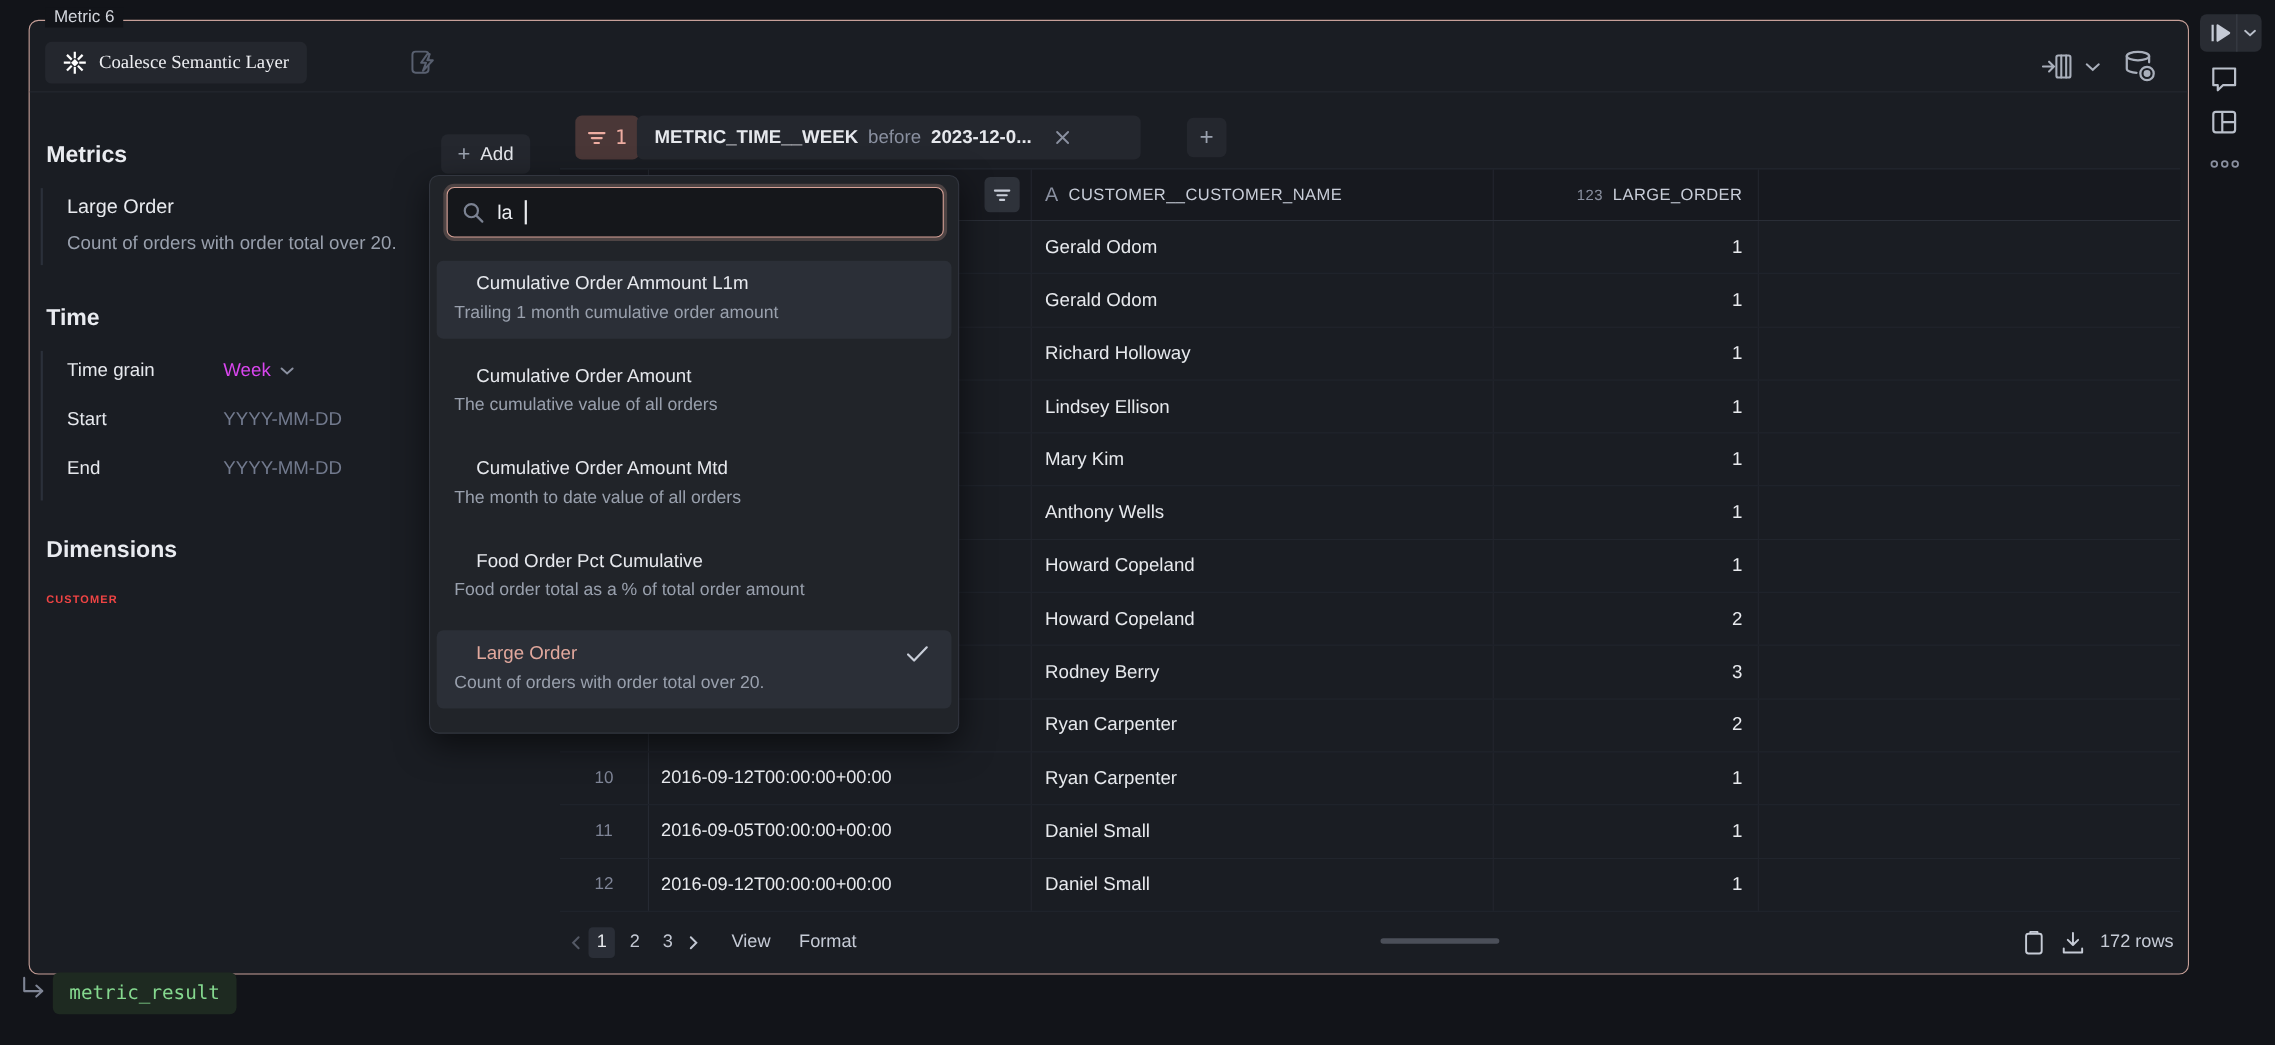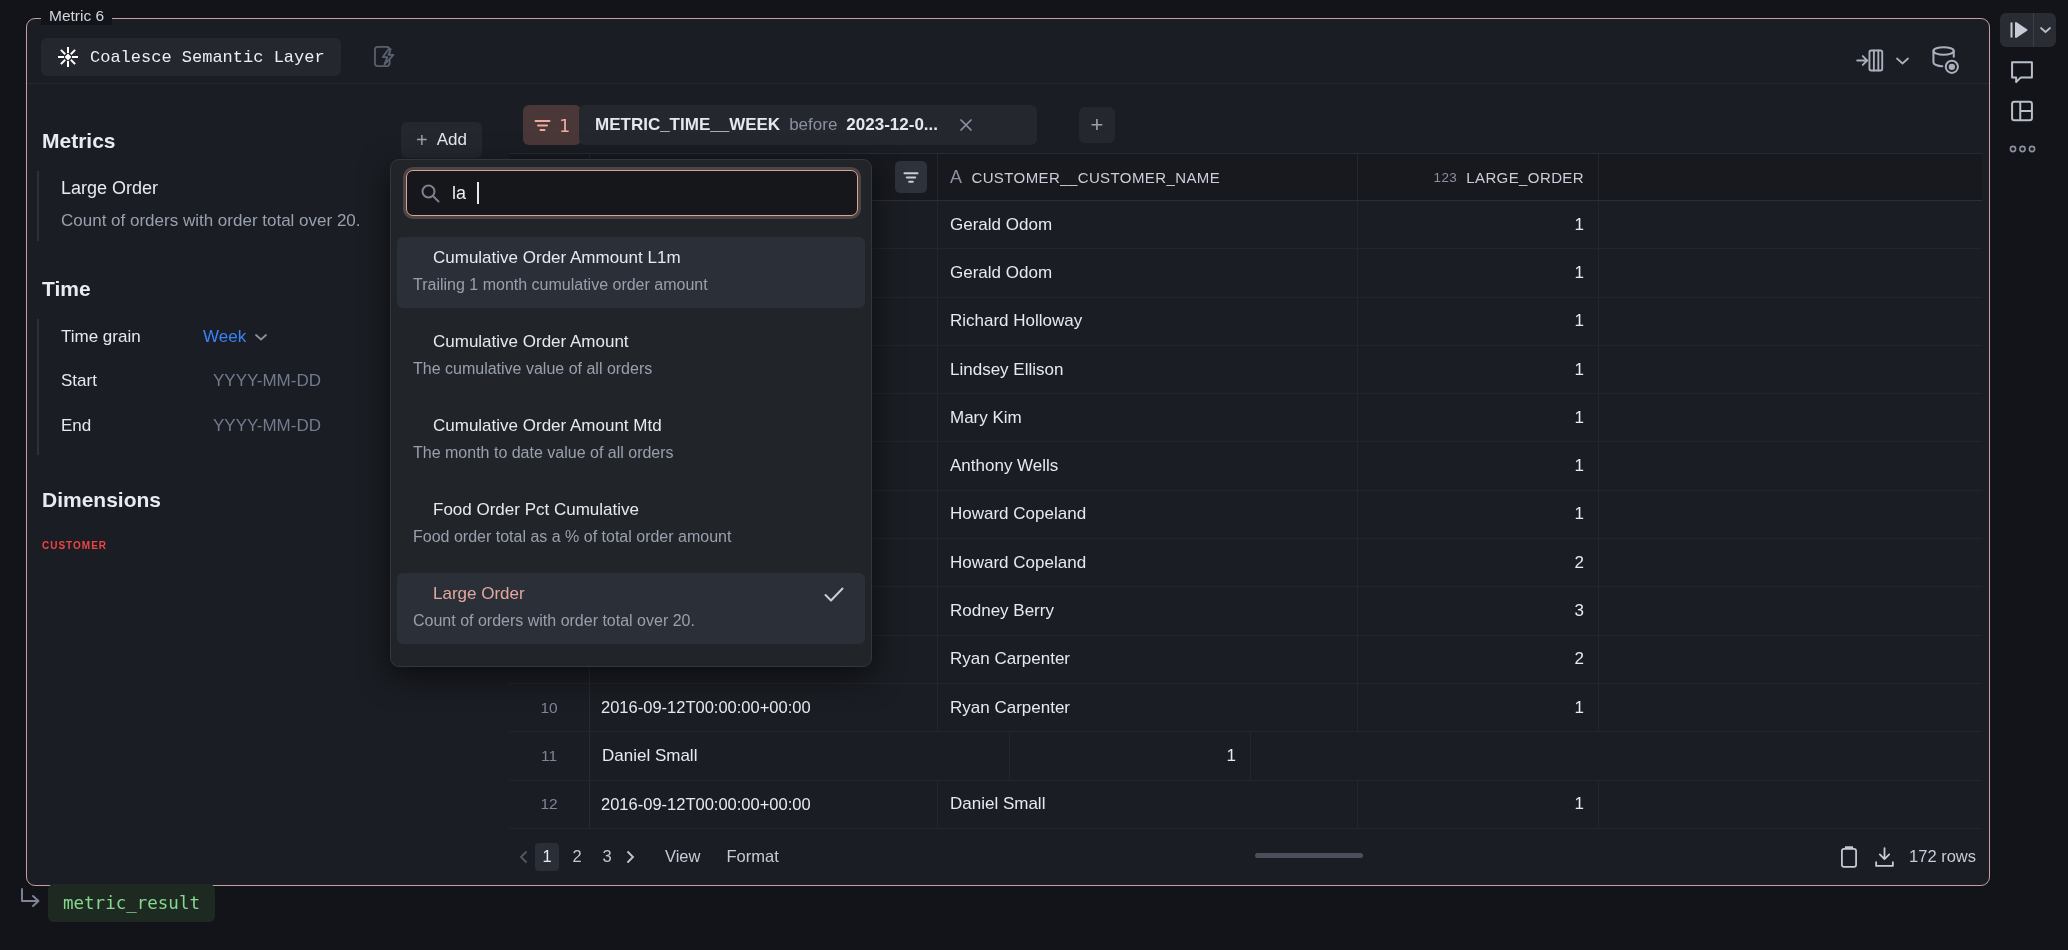--- a/index.html
+++ b/index.html
@@ -5,35 +5,35 @@
   html,body{margin:0;padding:0;background:#121419;}
   .page{position:relative;width:2068px;height:950px;background:#121419;font-family:"Liberation Sans",sans-serif;overflow:hidden;}
   svg{display:block;}
 
   
   .cell{position:absolute;left:26px;top:18px;width:1962px;height:866px;background:#1a1d23;border:1px solid #c7a099;border-radius:9px;}
   .cell-label{position:absolute;left:14px;top:-12px;background:#121419;padding:0 8px;font-size:15.5px;color:#d3d6dd;}
 
   .cell-header{position:absolute;left:0;top:0;width:100%;height:64px;border-bottom:1px solid #252830;}
   .src-chip{position:absolute;left:14px;top:19px;height:38px;display:inline-flex;align-items:center;gap:11px;
-    padding:0 16px;background:#24272e;border-radius:6px;font-family:Liberation Mono, monospace;font-size:17px;color:#edeef2;}
+    padding:0 16px;background:#24272e;border-radius:6px;font-family:Liberation Serif, serif;font-size:17px;color:#edeef2;}
   .hdr-icon{position:absolute;color:#a9afbb;}
   .icon-edit{left:344px;top:24px;}
   .icon-tblimp{left:1828px;top:28px;}
   .icon-tblchev{left:1868px;top:37px;}
   .icon-dbeye{left:1902px;top:25px;}
 
   
   .h1{position:absolute;font-size:21px;font-weight:600;color:#e9ebf0;}
   .grp{position:absolute;border-left:2px solid #2b303a;}
   .pl-title{position:absolute;font-size:18px;color:#e8eaee;white-space:nowrap;}
   .pl-desc{position:absolute;font-size:17px;color:#99a0ad;white-space:nowrap;}
   .pl-label{position:absolute;font-size:17px;color:#e6e8ed;}
-  .pl-value{position:absolute;font-size:17px;color:#3b82f6;display:flex;align-items:center;gap:8px;}
-  .pl-ph{position:absolute;font-size:17px;color:#727a8e;margin-left:10px;}
+  .pl-value{position:absolute;font-size:17px;color:#d946ef;display:flex;align-items:center;gap:8px;}
+  .pl-ph{position:absolute;font-size:17px;color:#727a8e;}
   .subhead{position:absolute;font-size:10px;font-weight:700;letter-spacing:1px;color:#ef4444;}
 
   
   .add-btn{position:absolute;left:374px;top:103px;height:36px;display:inline-flex;align-items:center;gap:9px;padding:0 15px;
     background:#24272e;border-radius:6px;font-size:17px;color:#e5e7ec;cursor:pointer;}
   .add-plus{color:#9aa1ae;font-size:20px;line-height:1;}
   .fbadge{position:absolute;left:496px;top:86px;height:40px;display:inline-flex;align-items:center;gap:8px;padding:0 11px;
     background:#4a3737;border-radius:6px;color:#eeaca1;font-family:"DejaVu Sans Mono",monospace;font-size:18px;}
   .fchip{position:absolute;left:552px;top:86px;height:40px;width:426px;display:inline-flex;align-items:center;gap:9px;padding:0 16px;
     background:#24272e;border-radius:6px;font-size:17px;white-space:nowrap;}
@@ -320,20 +320,21 @@
   <div class="tr">
     <div class="td c-num">10</div>
     <div class="td c-date">2016-09-12T00:00:00+00:00</div>
     <div class="td c-name">Ryan Carpenter</div>
     <div class="td c-val">1</div>
     <div class="td c-rest"></div>
   </div>
 
   <div class="tr">
     <div class="td c-num">11</div>
+    <div class="td c-date">2016-09-05T00:00:00+00:00</div>
     <div class="td c-name">Daniel Small</div>
     <div class="td c-val">1</div>
     <div class="td c-rest"></div>
   </div>
 
   <div class="tr">
     <div class="td c-num">12</div>
     <div class="td c-date">2016-09-12T00:00:00+00:00</div>
     <div class="td c-name">Daniel Small</div>
     <div class="td c-val">1</div>

